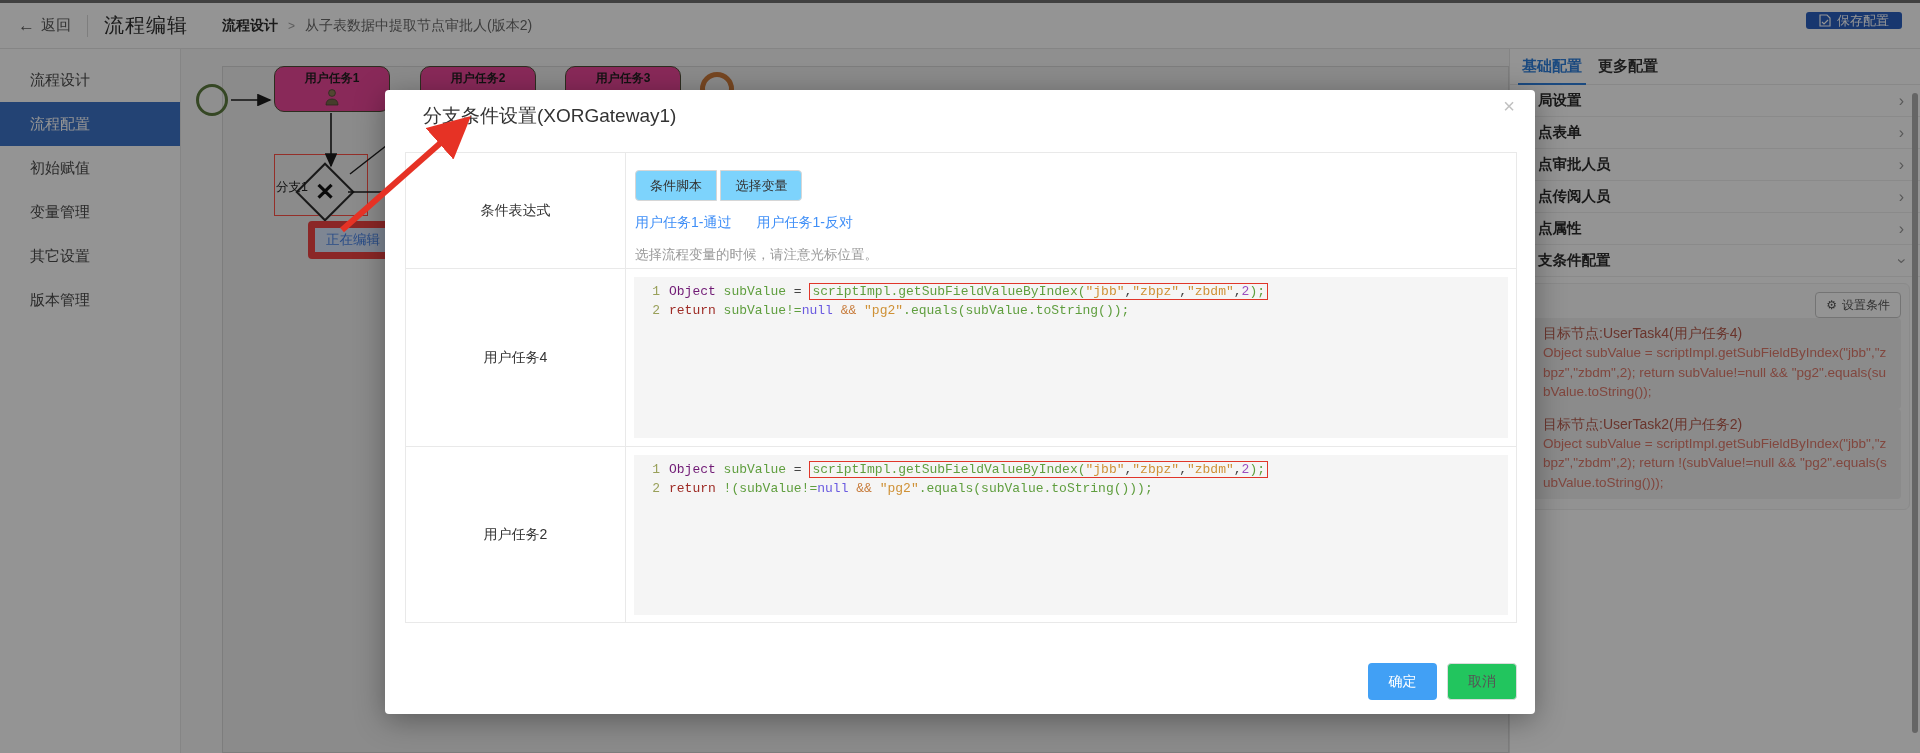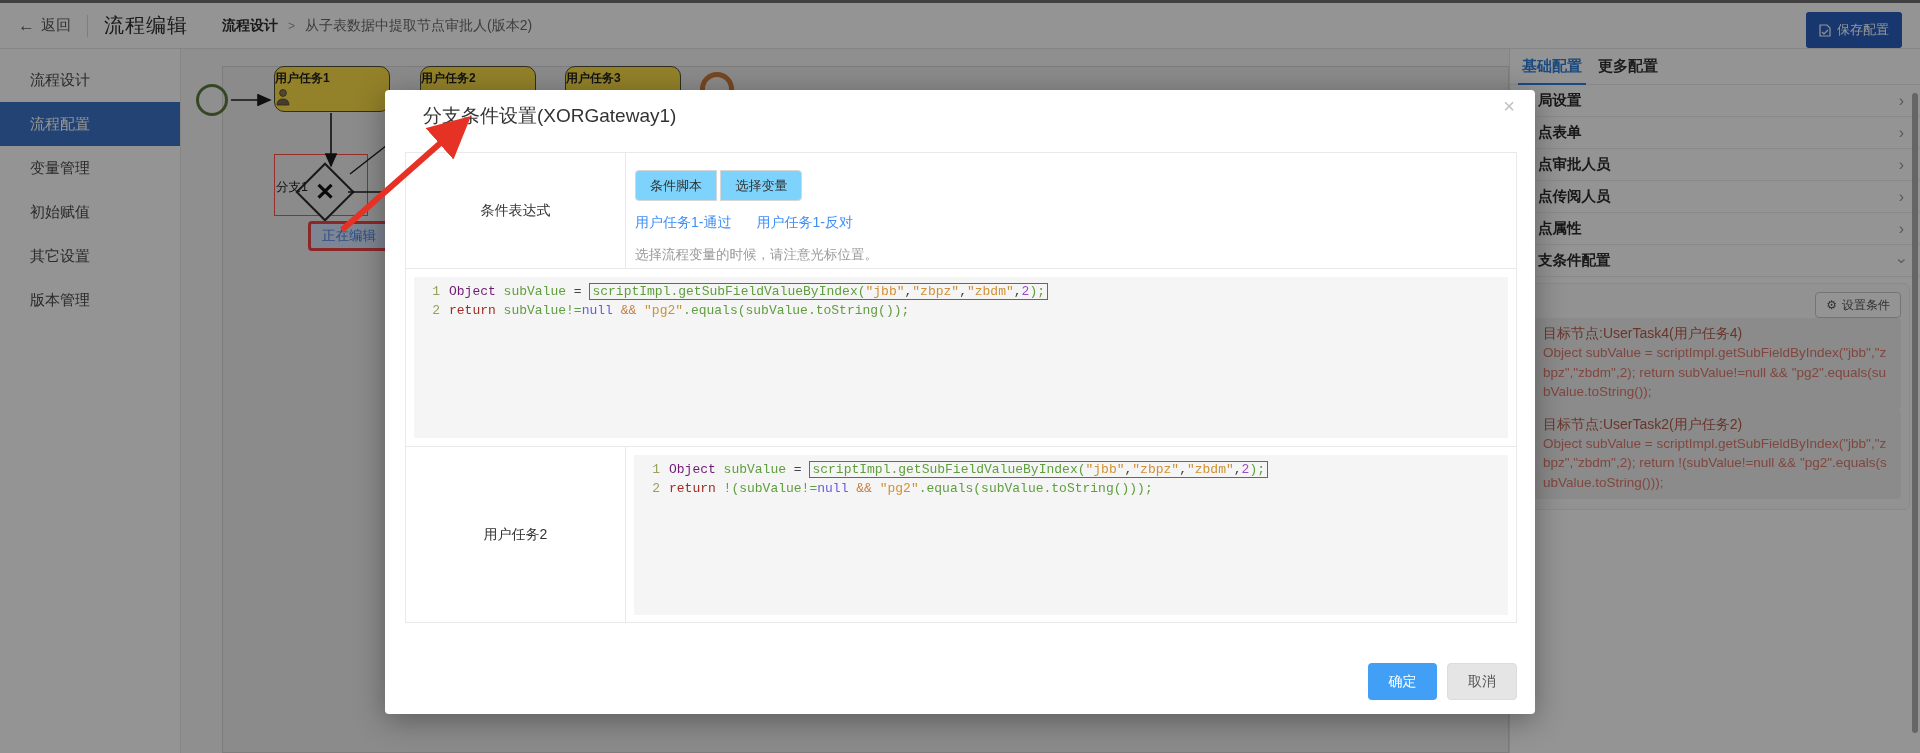--- a/index.html
+++ b/index.html
@@ -12,45 +12,45 @@
   .topbar { position:absolute; left:0; top:3px; width:1920px; height:46px; background:#ffffff;
     border-bottom:1px solid #e6e6e6; display:flex; align-items:center; z-index:5; }
   .back { display:flex; align-items:center; gap:6px; margin-left:18px; color:#5a5a5a; font-size:15px; cursor:pointer; }
   .back .arrow { font-size:17px; }
   .tb-div { width:1px; height:22px; background:#d9d9d9; margin:0 16px; }
   .app-title { font-size:20px; color:#2f2f2f; letter-spacing:1px; }
   .crumbs { display:flex; align-items:center; gap:10px; margin-left:34px; font-size:14px; }
   .crumb-root { color:#303030; font-weight:bold; }
   .crumb-sep { color:#a0a0a0; font-size:12px; }
   .crumb-cur { color:#6a6a6a; }
-  .save-btn { position:absolute; right:18px; top:9px; height:36px; padding:0 13px; background:#2a5fc0;
+  .save-btn { position:absolute; right:18px; top:9px; height:17px; padding:0 13px; background:#2a5fc0;
     color:#fff; font-size:13px; border:none; border-radius:3px; display:flex; align-items:center; gap:6px; cursor:pointer; }
 
   
   .sidebar { position:absolute; left:0; top:49px; width:181px; height:704px; background:#fff;
     border-right:1px solid #e6e6e6; z-index:4; padding-top:9px; }
   .side-item { height:44px; line-height:44px; padding-left:30px; font-size:15px; color:#4a4a4a; cursor:pointer; }
   .side-item.active { background:#3d74c8; color:#fff; }
 
   
   .canvas { position:absolute; left:181px; top:49px; width:1328px; height:704px; background:#f7f7f7; }
   .canvas-inner { position:absolute; left:41px; top:17px; right:0; bottom:0; background:#efefef;
     border:1px solid #d8d8d8; }
   .dg { position:absolute; }
   .start-event { left:196px; top:84px; width:32px; height:32px; border:3px solid #5c7a3e; border-radius:50%; }
   .end-event { left:700px; top:72px; width:34px; height:34px; border:5px solid #cd7a3c; border-radius:50%; }
-  .task { width:116px; height:46px; background:#fde047; border:1.5px solid #4f4f38; border-radius:10px;
-    }
+  .task { width:116px; height:46px; background:#ec4899; border:1.5px solid #4f4f38; border-radius:10px;
+    text-align:center; }
   .task .tlabel { font-size:12px; font-weight:bold; color:#1f1f1f; margin-top:3px; }
   .gateway { left:304px; top:171px; width:42px; height:42px; border:2px solid #2b2b2b; background:#ededed;
     transform:rotate(45deg); display:flex; align-items:center; justify-content:center; }
   .gateway .gx { transform:rotate(-45deg); font-size:24px; font-weight:bold; color:#111; line-height:1; }
   .gw-label { left:276px; top:166px; font-size:12.5px; color:#222; }
   .sel-rect { left:274px; top:154px; width:94px; height:62px; border:1.5px solid #ff5147; }
-  .edit-badge { left:308px; top:221px; padding:3px 11px; background:#d9e7fd; border:3px solid #ef4444;
+  .edit-badge { left:308px; top:221px; padding:3px 11px; background:#d9e7fd; border:7px solid #ef4444;
     border-radius:4px; color:#4a85e8; font-size:13.5px; }
   .edges { position:absolute; left:0; top:0; width:1920px; height:753px; pointer-events:none; z-index:3; }
 
   
   .panel { position:absolute; right:0; top:49px; width:411px; height:704px; background:#fff;
     border-left:1px solid #e4e4e4; z-index:4; }
   .tabs { display:flex; gap:16px; padding:0 0 0 12px; height:36px; align-items:center; border-bottom:1px solid #ebebeb; }
   .tab { font-size:15px; color:#333; font-weight:bold; cursor:pointer; position:relative; height:36px; line-height:34px; }
   .tab.active { color:#3080dc; }
   .tab.active::after { content:""; position:absolute; left:-4px; right:-4px; bottom:0; height:2px; background:#3080dc; }
@@ -93,21 +93,21 @@
   .cond-links span { color:#3e8ef7; font-size:14px; cursor:pointer; }
   .hint { margin-top:14px; color:#9a9a9a; font-size:13.5px; }
   .codewrap { margin:8px; background:#f5f5f5; height:calc(100% - 16px); padding-top:5px; overflow:hidden; }
   .codeline { font-family:"Liberation Mono", monospace; font-size:13px; line-height:19px; white-space:nowrap; color:#444; }
   .codeline .ln { display:inline-block; width:26px; text-align:right; margin-right:9px; color:#99a05a; }
   .redbox { border:1.5px solid #e0362a; padding:0 2px; }
   .tk-ty { color:#701a75; } .tk-id { color:#5f9e3e; } .tk-k { color:#9e2b25; } .tk-s { color:#cf9136; }
   .tk-n { color:#9b4fc0; } .tk-nu { color:#6a5ae0; } .tk-op { color:#c77b3a; } .tk-p { color:#444; }
   .m-ok { position:absolute; left:983px; top:573px; width:69px; height:37px; background:#41a0f5; color:#fff;
     border:none; border-radius:4px; font-size:14px; cursor:pointer; }
-  .m-cancel { position:absolute; left:1062px; top:573px; width:70px; height:37px; background:#e5e5e5; color:#555;
+  .m-cancel { position:absolute; left:1062px; top:573px; width:70px; height:37px; background:#22c55e; color:#555;
     border:1px solid #dcdcdc; border-radius:4px; font-size:14px; cursor:pointer; }
 
   .anno { position:absolute; left:0; top:0; width:1920px; height:753px; pointer-events:none; z-index:300; }
 </style>
 </head>
 <body>
 
 <div class="stage">
 
   <div class="topstrip"></div>
@@ -128,22 +128,22 @@
           <path d="M1 1 h7 l3 3 v8 h-10 z" fill="none" stroke="#fff" stroke-width="1.2"></path>
           <path d="M3 8 l2 2 l4-4" fill="none" stroke="#fff" stroke-width="1.2"></path>
         </svg>
       <span>保存配置</span>
     </button>
   </div>
 
   <div class="sidebar">
     <div class="side-item">流程设计</div>
     <div class="side-item active">流程配置</div>
+    <div class="side-item">初始赋值</div>
     <div class="side-item">变量管理</div>
-    <div class="side-item">初始赋值</div>
     <div class="side-item">其它设置</div>
     <div class="side-item">版本管理</div>
   </div>
 
   <div class="canvas">
     <div class="canvas-inner"></div>
     <svg class="edges" style="left:-181px; top:-49px;">
       <defs>
         <marker id="ah" markerWidth="9" markerHeight="8" refX="8" refY="4" orient="auto">
           <path d="M0,0 L9,4 L0,8 z" fill="#1c1c1c"></path>
@@ -245,20 +245,21 @@
             <span class="mode-btn">选择变量</span>
           </div>
           <div class="cond-links">
             <span>用户任务1-通过</span>
             <span>用户任务1-反对</span>
           </div>
           <div class="hint">选择流程变量的时候，请注意光标位置。</div>
         </div>
       </div>
       <div class="m-row r2">
+        <div class="m-label">用户任务4</div>
         <div class="m-content">
           <div class="codewrap">
             <div class="codeline"><span class="ln">1</span><span><span class="tk-ty">Object </span><span class="tk-id">subValue </span><span class="tk-p">= </span><span class="redbox"><span class="tk-id">scriptImpl.getSubFieldValueByIndex(</span><span class="tk-s">"jbb"</span><span class="tk-p">,</span><span class="tk-s">"zbpz"</span><span class="tk-p">,</span><span class="tk-s">"zbdm"</span><span class="tk-p">,</span><span class="tk-n">2</span><span class="tk-id">);</span></span></span></div>
             <div class="codeline"><span class="ln">2</span><span><span class="tk-k">return </span><span class="tk-id">subValue!=</span><span class="tk-nu">null</span><span class="tk-op"> &amp;&amp; </span><span class="tk-s">"pg2"</span><span class="tk-id">.equals(subValue.toString());</span></span></div>
           </div>
         </div>
       </div>
       <div class="m-row r3">
         <div class="m-label">用户任务2</div>
         <div class="m-content">

